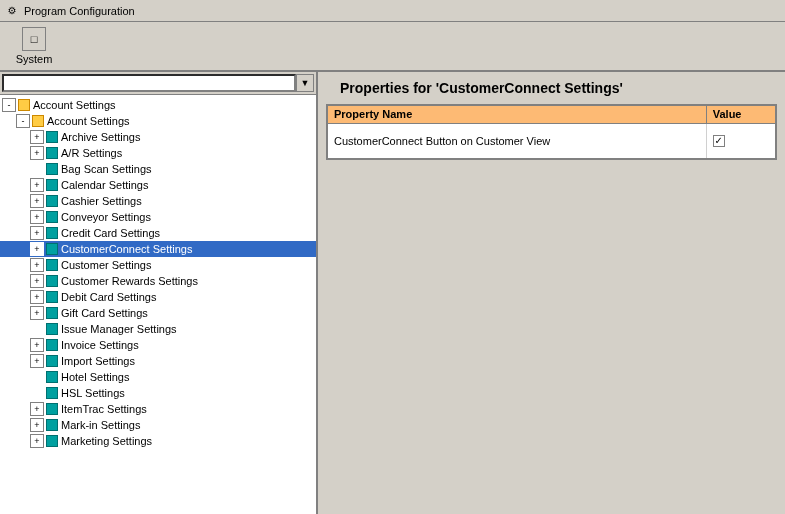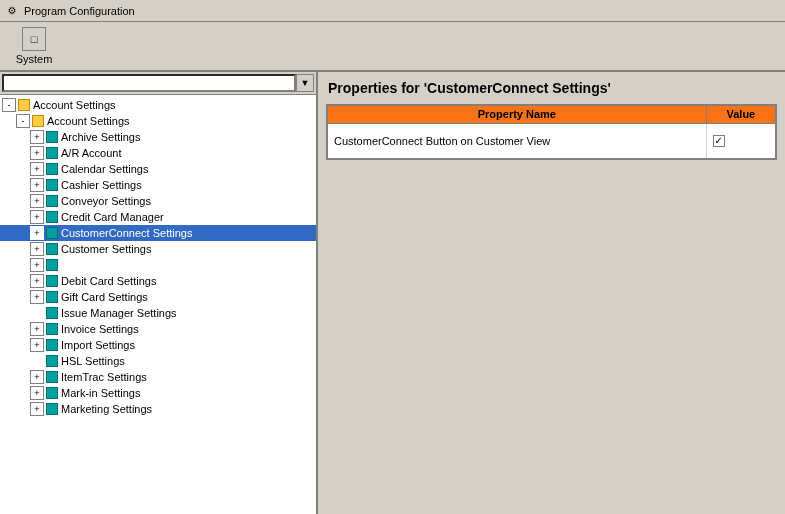--- a/index.html
+++ b/index.html
@@ -174,37 +174,37 @@
     .right-panel {
       flex: 1;
       background: #d4d0c8;
       display: flex;
       flex-direction: column;
     }
 
     .panel-title {
       font-size: 14px;
       font-weight: bold;
-      padding: 8px 10px;
+      padding: 8px 22px;
       color: #000;
       background: #d4d0c8;
     }
 
     .properties-table {
       margin: 0 8px;
       border: 2px solid #808080;
       background: #fff;
       border-collapse: collapse;
       width: calc(100% - 16px);
     }
     .properties-table th {
-      background: #f97316;
+      background: #fdba74;
       border: 1px solid #808080;
       padding: 2px 6px;
-      text-align: center;
+      text-align: left;
       font-size: 11px;
       font-weight: bold;
       height: 18px;
     }
     .properties-table td {
       border: 1px solid #d0d0d0;
       padding: 2px 6px;
       font-size: 11px;
       height: 36px;
       background: #fff;
@@ -288,23 +288,28 @@
 
       <div class="tree-item indent-2">
         <span class="tree-expander">+</span>
         <span class="tree-icon"></span>
         <span class="tree-label">Archive Settings</span>
       </div>
 
       <div class="tree-item indent-2">
         <span class="tree-expander">+</span>
         <span class="tree-icon"></span>
-        <span class="tree-label">A/R Account</span>
-      </div>
-
+        <span class="tree-label">A/R Settings</span>
+      </div>
+
+      <div class="tree-item indent-2">
+        <span class="small-expander-spacer"></span>
+        <span class="tree-icon"></span>
+        <span class="tree-label">Bag Scan Settings</span>
+      </div>
 
       <div class="tree-item indent-2">
         <span class="tree-expander">+</span>
         <span class="tree-icon"></span>
         <span class="tree-label">Calendar Settings</span>
       </div>
 
       <div class="tree-item indent-2">
         <span class="tree-expander">+</span>
         <span class="tree-icon"></span>
@@ -313,38 +318,39 @@
 
       <div class="tree-item indent-2">
         <span class="tree-expander">+</span>
         <span class="tree-icon"></span>
         <span class="tree-label">Conveyor Settings</span>
       </div>
 
       <div class="tree-item indent-2">
         <span class="tree-expander">+</span>
         <span class="tree-icon"></span>
-        <span class="tree-label">Credit Card Manager</span>
+        <span class="tree-label">Credit Card Settings</span>
       </div>
 
       <div class="tree-item indent-2 selected">
         <span class="tree-expander" style="border-color:#fff; color:#000;">+</span>
         <span class="tree-icon"></span>
         <span class="tree-label">CustomerConnect Settings</span>
       </div>
 
       <div class="tree-item indent-2">
         <span class="tree-expander">+</span>
         <span class="tree-icon"></span>
         <span class="tree-label">Customer Settings</span>
       </div>
 
       <div class="tree-item indent-2">
         <span class="tree-expander">+</span>
         <span class="tree-icon"></span>
+        <span class="tree-label">Customer Rewards Settings</span>
       </div>
 
       <div class="tree-item indent-2">
         <span class="tree-expander">+</span>
         <span class="tree-icon"></span>
         <span class="tree-label">Debit Card Settings</span>
       </div>
 
 
       <div class="tree-item indent-2">
@@ -364,20 +370,25 @@
         <span class="tree-icon"></span>
         <span class="tree-label">Invoice Settings</span>
       </div>
 
       <div class="tree-item indent-2">
         <span class="tree-expander">+</span>
         <span class="tree-icon"></span>
         <span class="tree-label">Import Settings</span>
       </div>
 
+      <div class="tree-item indent-2">
+        <span class="small-expander-spacer"></span>
+        <span class="tree-icon"></span>
+        <span class="tree-label">Hotel Settings</span>
+      </div>
 
       <div class="tree-item indent-2">
         <span class="small-expander-spacer"></span>
         <span class="tree-icon"></span>
         <span class="tree-label">HSL Settings</span>
       </div>
 
       <div class="tree-item indent-2">
         <span class="tree-expander">+</span>
         <span class="tree-icon"></span>

